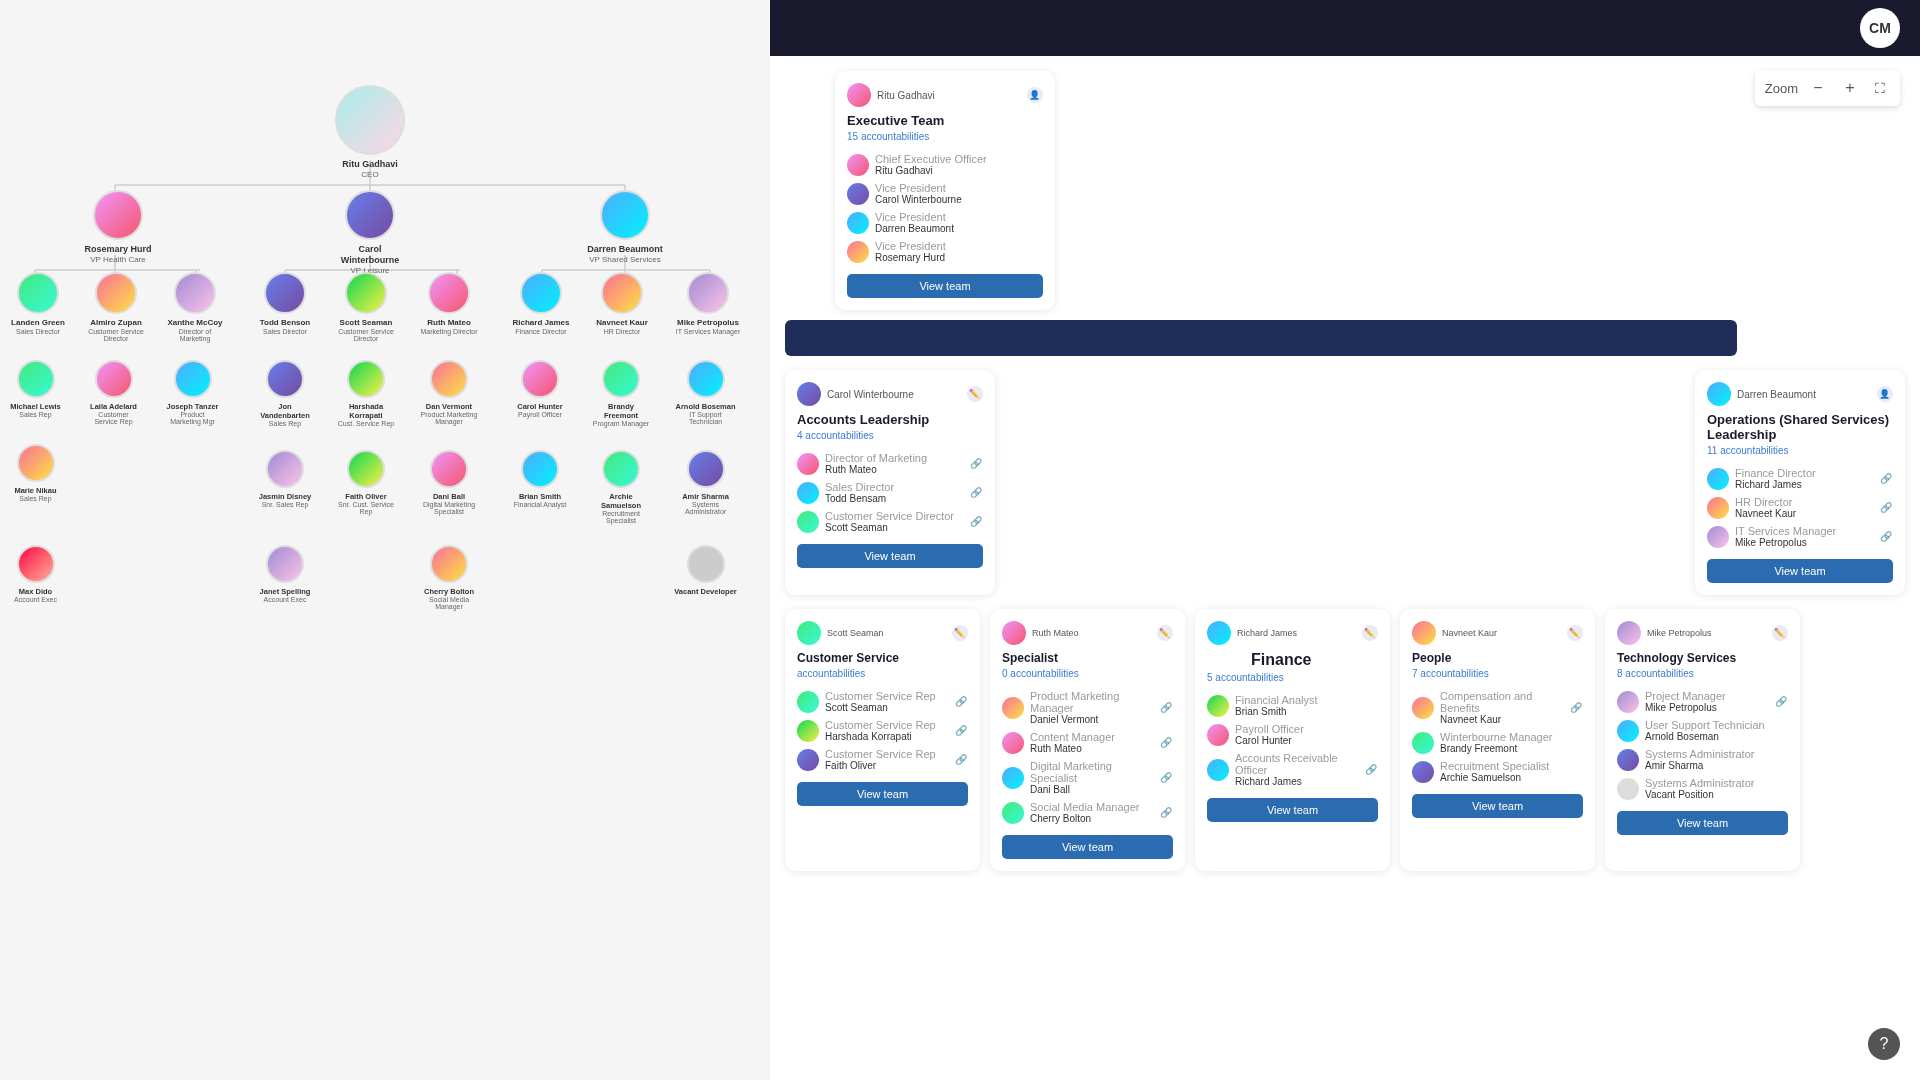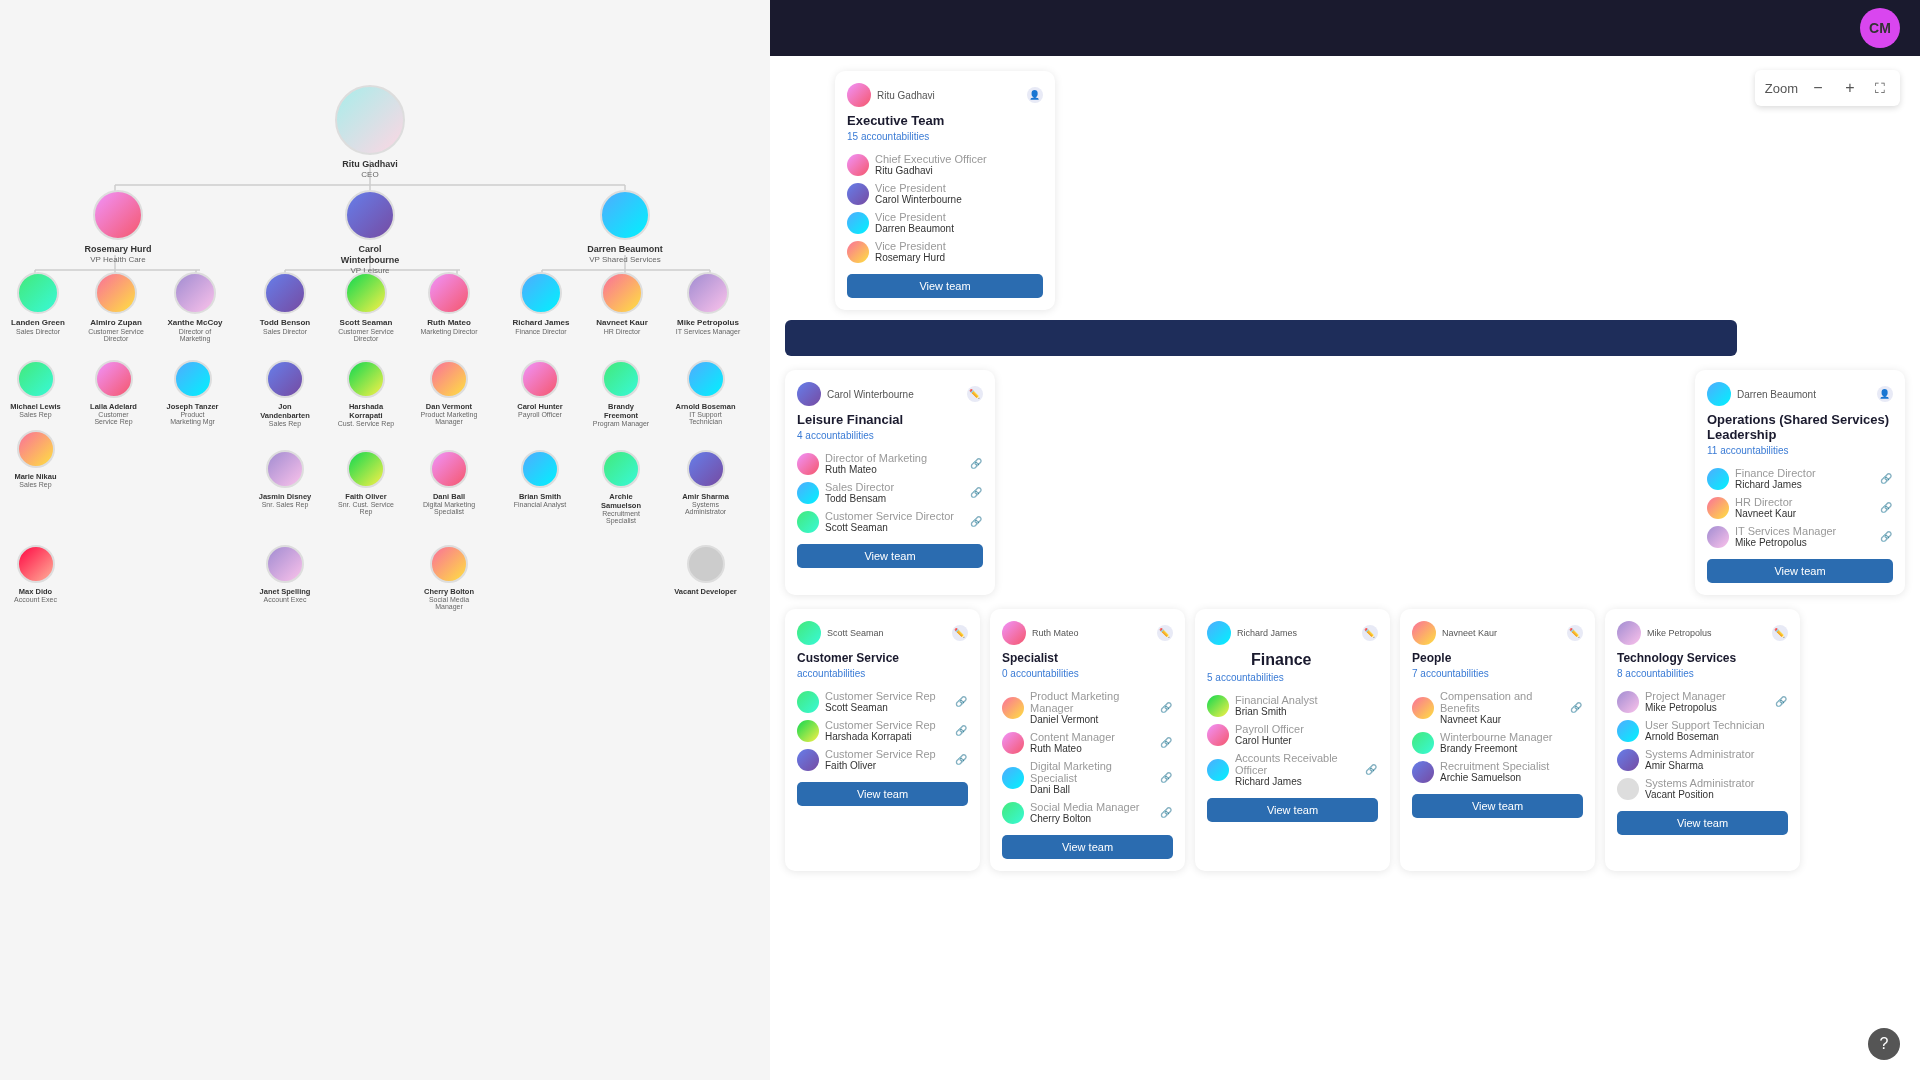--- a/index.html
+++ b/index.html
@@ -37,21 +37,21 @@
       display: flex;
       align-items: center;
       justify-content: flex-end;
       padding: 0 20px;
     }
 
     .user-avatar {
       width: 40px;
       height: 40px;
       border-radius: 50%;
-      background: #d946ef;
+      background: #ffffff;
       display: flex;
       align-items: center;
       justify-content: center;
       color: #333;
       font-weight: bold;
       font-size: 14px;
     }
 
     
     .zoom-controls {
@@ -423,21 +423,21 @@
     <div class="org-node-name" style="font-size:7.5px;">Brandy Freemont</div>
     <div class="org-node-title" style="font-size:7px;">Program Manager</div>
   </div>
 
   <div class="org-node" style="top:360px;left:673px;width:65px;">
     <div class="org-node-avatar" style="width:38px;height:38px;background:linear-gradient(135deg,#4facfe,#00f2fe);"></div>
     <div class="org-node-name" style="font-size:7.5px;">Arnold Boseman</div>
     <div class="org-node-title" style="font-size:7px;">IT Support Technician</div>
   </div>
 
-  <div class="org-node" style="top:430px;left:8px;width:55px;">
+  <div class="org-node" style="top:444px;left:8px;width:55px;">
     <div class="org-node-avatar" style="width:38px;height:38px;background:linear-gradient(135deg,#fa709a,#fee140);"></div>
     <div class="org-node-name" style="font-size:7.5px;">Marie Nikau</div>
     <div class="org-node-title" style="font-size:7px;">Sales Rep</div>
   </div>
 
   <div class="org-node" style="top:450px;left:255px;width:60px;">
     <div class="org-node-avatar" style="width:38px;height:38px;background:linear-gradient(135deg,#a18cd1,#fbc2eb);"></div>
     <div class="org-node-name" style="font-size:7.5px;">Jasmin Disney</div>
     <div class="org-node-title" style="font-size:7px;">Snr. Sales Rep</div>
   </div>
@@ -555,21 +555,21 @@
     <div class="dark-bar" style="width:85%;"></div>
 
     <div class="row-cards">
 
       <div class="card-sm" style="max-width:210px;">
         <div class="card-header-row">
           <div class="leader-avatar av-purple"></div>
           <span style="font-size:10px;color:#555;">Carol Winterbourne</span>
           <div class="leader-icon">✏️</div>
         </div>
-        <div class="card-title-bold">Leisure Financial</div>
+        <div class="card-title-bold">Accounts Leadership</div>
         <div class="card-accountabilities">4 accountabilities</div>
         <div class="member-item">
           <div class="member-item-avatar av-pink"></div>
           <div class="member-item-text">
             <div class="member-item-role-label">Director of Marketing</div>
             <div class="member-item-name-label">Ruth Mateo</div>
           </div>
           <span class="member-item-icon">🔗</span>
         </div>
         <div class="member-item">

